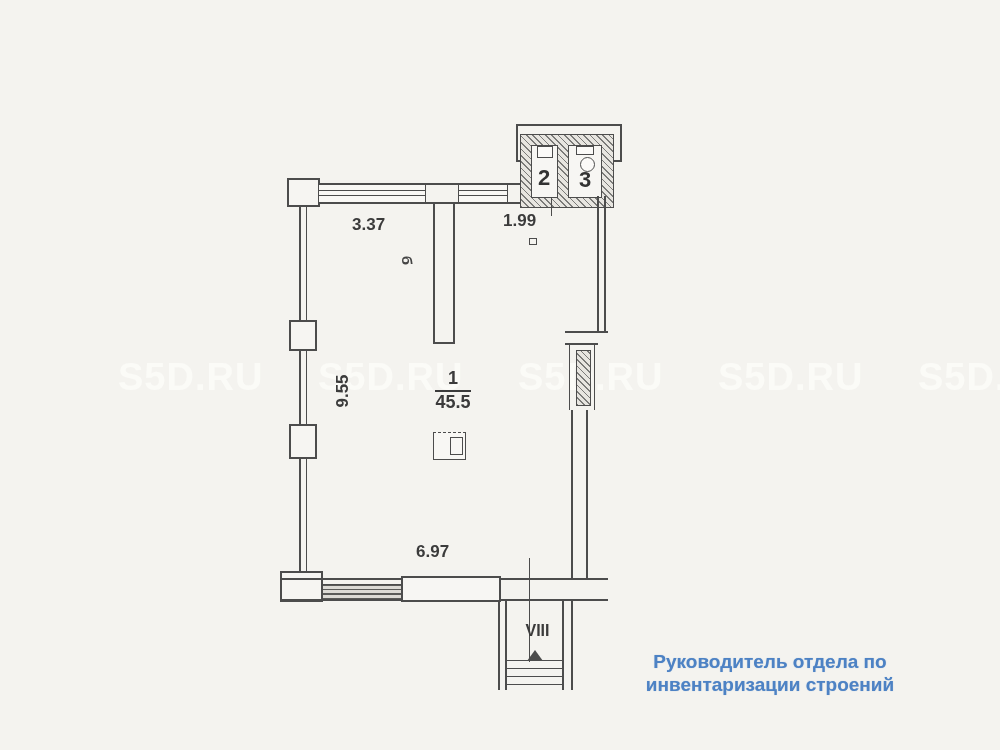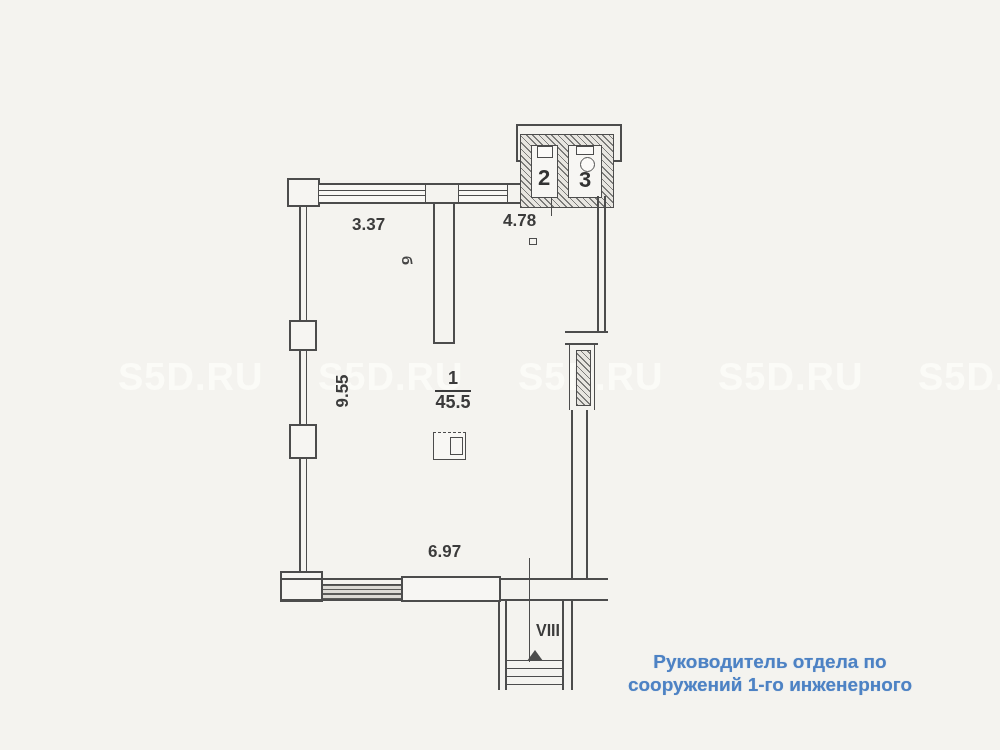--- a/index.html
+++ b/index.html
@@ -97,33 +97,33 @@
 <div class="abs" style="left:565px;top:331px;width:43px;height:0;border-top:2px solid #4c4c4c;"></div>
 <div class="abs" style="left:565px;top:343px;width:33px;height:0;border-top:2px solid #4c4c4c;"></div>
 <div class="abs" style="left:569px;top:343px;width:26px;height:67px;border-left:1.5px solid #4c4c4c;border-right:1.5px solid #4c4c4c;"></div>
 <div class="abs hatch" style="left:576px;top:350px;width:15px;height:56px;"></div>
 <div class="abs dbl-v" style="left:571px;top:410px;width:17px;height:168px;"></div>
 
 <div class="abs dbl-v" style="left:498px;top:601px;width:9px;height:89px;"></div>
 <div class="abs dbl-v" style="left:562px;top:601px;width:11px;height:89px;"></div>
 <div class="abs steps" style="left:507px;top:660px;width:55px;height:30px;"></div>
 <div class="abs tri-up" style="left:527px;top:650px;"></div>
-<div class="abs dim" style="left:515px;top:622px;width:45px;text-align:right;font-size:16px;">VIII</div>
+<div class="abs dim" style="left:515px;top:622px;width:45px;text-align:center;font-size:16px;">VIII</div>
 
 <div class="abs dim" style="left:352px;top:215px;">3.37</div>
-<div class="abs dim" style="left:503px;top:211px;">4.78</div>
+<div class="abs dim" style="left:503px;top:211px;">1.99</div>
 <div class="abs" style="left:529px;top:238px;width:8px;height:7px;border:1px solid #4c4c4c;"></div>
 <div class="abs dim" style="left:317px;top:382px;width:50px;height:18px;text-align:center;transform:rotate(-90deg);">9.55</div>
-<div class="abs dim" style="left:428px;top:542px;">6.97</div>
+<div class="abs dim" style="left:416px;top:542px;">6.97</div>
 
 <div class="abs" style="left:430px;top:368px;width:46px;text-align:center;">
   <div class="dim" style="font-size:18px;">1</div>
   <div style="width:36px;margin:1px auto 0;border-top:2px solid #3b3b3b;"></div>
   <div class="dim" style="font-size:18px;">45.5</div>
 </div>
 
 <div class="abs" style="left:433px;top:432px;width:33px;height:28px;border:1.5px solid #4c4c4c;border-top-style:dashed;background:#f8f7f4;"></div>
 <div class="abs" style="left:450px;top:437px;width:13px;height:18px;border:1.5px solid #4c4c4c;"></div>
 
 <div class="abs sig" style="left: 555px; top: 650px; color: rgb(77, 130, 196);">
   <div>Руководитель отдела по</div>
-  <div>сооружений 1-го инженерного</div>
+  <div>инвентаризации строений</div>
 </div>
 
 </body></html>

